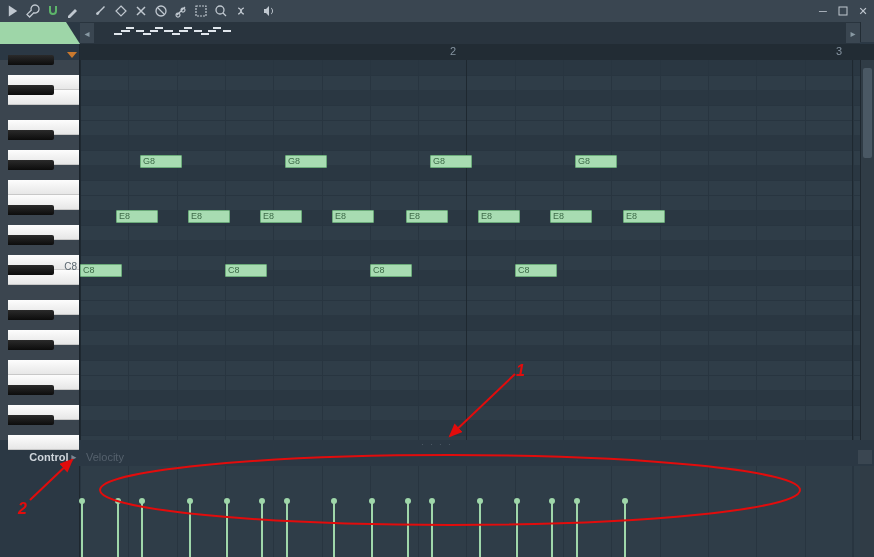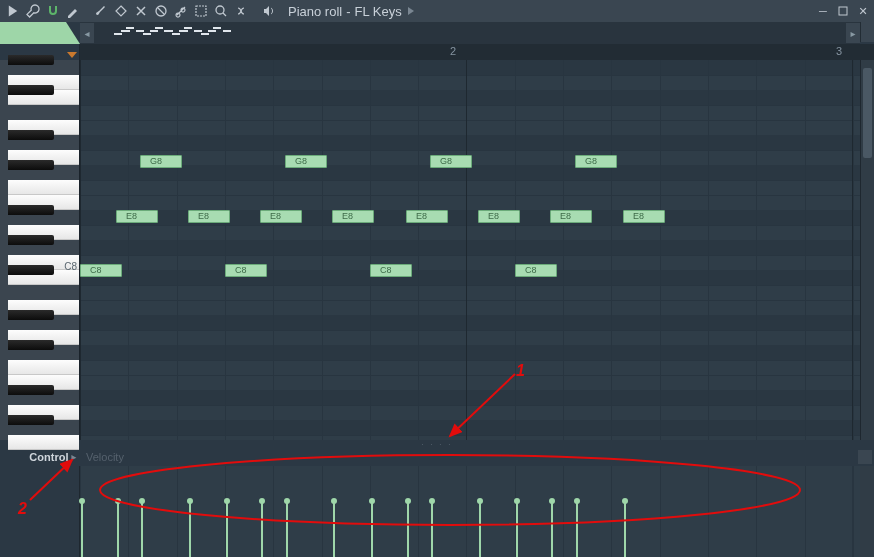--- a/index.html
+++ b/index.html
@@ -40,21 +40,21 @@
   .piano { width:80px; background:#3b454f; border-right:1px solid #1a222a; position:relative; }
   .white-key{position:absolute; left:8px; right:0; height:15px; background:linear-gradient(#fdfdfd,#e7e7e7); border-bottom:1px solid #c8c8c8;}
   .black-key{position:absolute; left:8px; width:46px; height:10px; background:linear-gradient(#2a2a2a,#0c0c0c); z-index:2; border-radius:0 2px 2px 0;}
   .key-label{position:absolute; right:2px; font-size:10px; color:#5a6770; z-index:3;}
 
   .grid { flex:1; position:relative; background:#2f3d48; overflow:hidden;}
   .row-line{position:absolute;left:0;right:0;height:1px;background:#283540;}
   .row-dark{position:absolute;left:0;right:0;background:#2a3742;}
   .col-line{position:absolute;top:0;bottom:0;width:1px;background:#283540;}
   .col-bar{background:#1e2830;}
-  .note{position:absolute;height:13px;background:#a8dcb2;border:1px solid #6bab7a;border-radius:1px;font-size:9px;color:#3d6a48;padding-left:9px;line-height:11px;overflow:hidden;}
+  .note{position:absolute;height:13px;background:#a8dcb2;border:1px solid #6bab7a;border-radius:1px;font-size:9px;color:#3d6a48;padding-left:2px;line-height:11px;overflow:hidden;}
 
   .vscroll{width:14px;background:#303c46;border-left:1px solid #1e272f; position:relative;}
   .vscroll .thumb{position:absolute;left:2px;right:2px;top:8px;height:90px;background:#4a5864;border-radius:2px;}
 
   
   .resize{height:8px;background:#2b3844;display:flex;align-items:center;justify-content:center;}
   .resize .dots{color:#55626e;letter-spacing:2px;font-size:8px;}
 
   
   .control-row{height:18px;display:flex;align-items:center;background:#2b3844;}
@@ -144,30 +144,20 @@
           <path d="M4 4c2 0 3 3 3 3s1-3 3-3M4 10c2 0 3-3 3-3s1 3 3 3" fill="none" stroke="currentColor" stroke-width="1.2"></path>
         </svg>
       </span>
     <span class="tb-sep"></span>
     <span class="tb-icon">
         <svg viewBox="0 0 14 14">
           <path d="M2 5h2l3-3v10l-3-3H2z" fill="currentColor"></path>
           <path d="M9 4c2 1 2 5 0 6" fill="none" stroke="currentColor"></path>
         </svg>
       </span>
-    <span class="tb-title">
-      <span>Piano roll</span>
-      <span>-</span>
-      <span>FL Keys</span>
-      <span class="tb-icon" style="width:10px">
-          <svg viewBox="0 0 10 10">
-            <path d="M2 1L8 5L2 9Z" fill="#7a8692"></path>
-          </svg>
-        </span>
-    </span>
   </div>
   <div class="tb-right">
     <span class="tb-win">─</span>
     <span class="tb-win">
         <svg width="10" height="10">
           <rect x="1" y="1" width="8" height="8" fill="none" stroke="currentColor"></rect>
         </svg>
       </span>
     <span class="tb-win">✕</span>
   </div>

